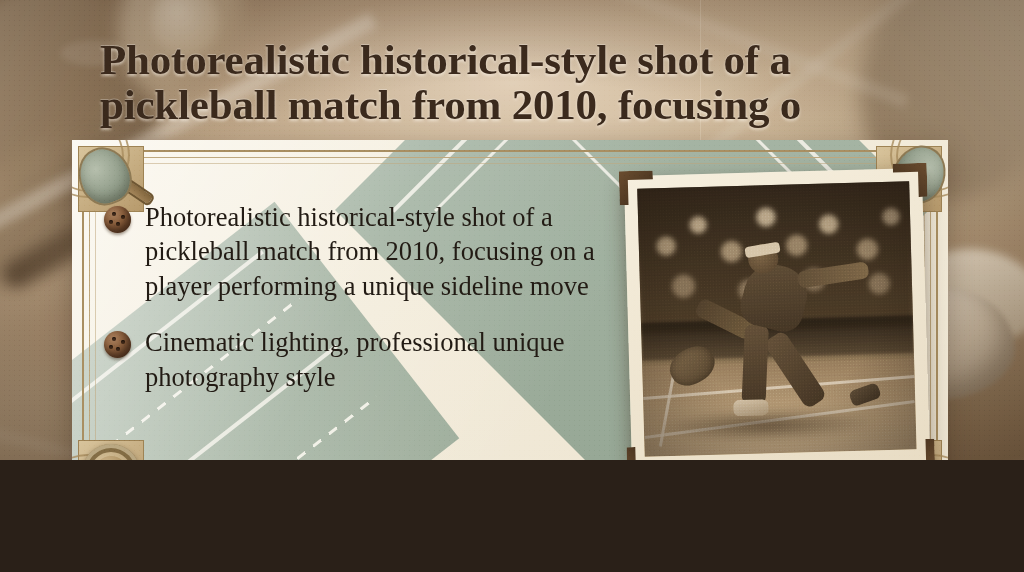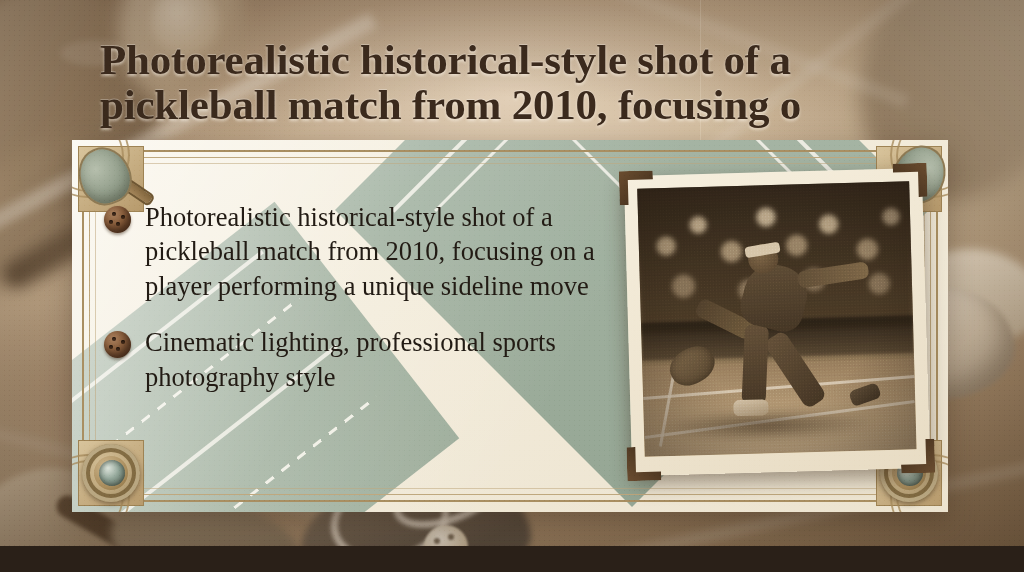--- a/index.html
+++ b/index.html
@@ -1,20 +1,20 @@
 <!DOCTYPE html>
 <html><head>
 <meta charset="utf-8">
 <style>
   html,body{margin:0;padding:0;background:#2a2018;}
   *{box-sizing:border-box;}
 
   #slide{
     position:relative;
-    width:1024px;height:546px;
+    width:1024px;height:460px;
     overflow:hidden;
     font-family:"Liberation Serif", serif;
     background:#b49a80;
   }
 
   
   .bg-base{
     position:absolute;inset:0;
     background:
       radial-gradient(ellipse 60% 45% at 50% 18%, rgba(245,233,214,.85) 0%, rgba(222,203,176,.35) 45%, rgba(0,0,0,0) 72%),
@@ -393,21 +393,21 @@
       <div class="bullet-text">Photorealistic historical-style shot of a pickleball match from 2010, focusing on a player performing a unique sideline move</div>
     </div>
 
     <div class="bullet-row">
       <div class="bullet-dot">
         <i style="left:8px;top:6px"></i>
           <i style="left:17px;top:9px"></i>
         <i style="left:12px;top:16px"></i>
           <i style="left:5px;top:14px"></i>
       </div>
-      <div class="bullet-text">Cinematic lighting, professional sports photography style</div>
+      <div class="bullet-text">Cinematic lighting, professional unique photography style</div>
     </div>
 
   </div>
 
   <div class="photo-wrap">
     <div class="photo-paper">
       <div class="photo-img">
         <div class="crowd"></div>
         <div class="net"></div>
         <div class="courtfloor">

